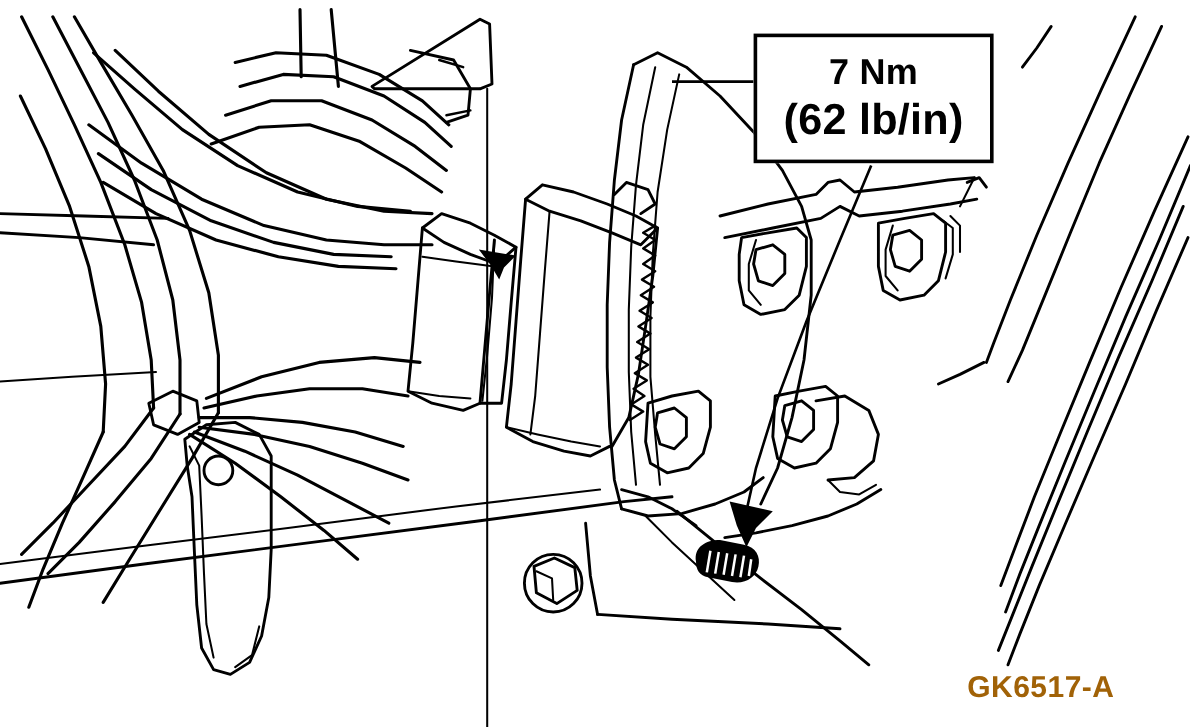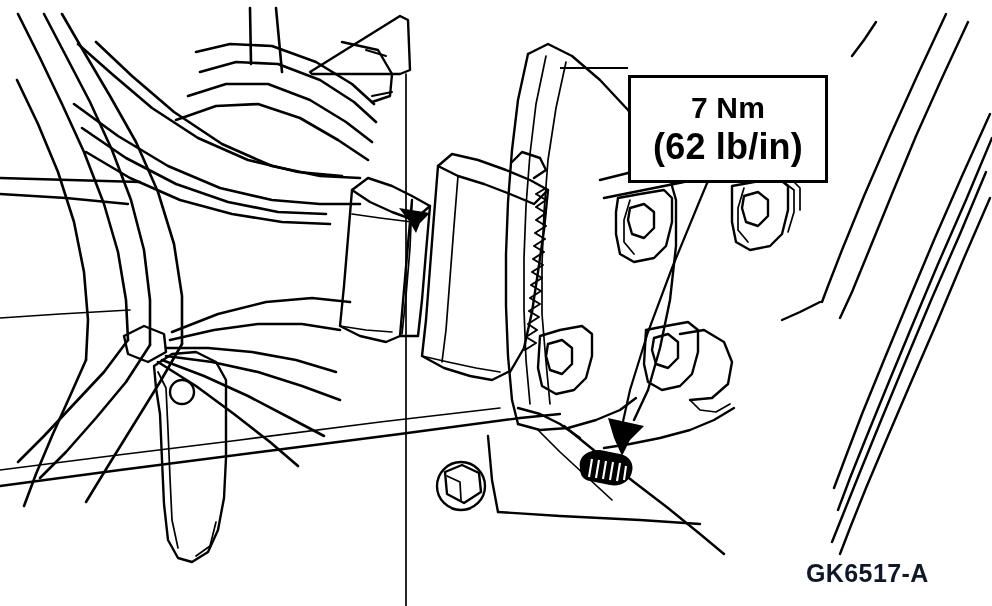--- a/index.html
+++ b/index.html
@@ -78,21 +78,20 @@
     width: 200px;
     height: 108px;
     box-sizing: border-box;
     border: 3px solid #000000;
     background: #ffffff;
     display: flex;
     flex-direction: column;
     align-items: center;
     justify-content: center;
     line-height: 1.12;
-    margin-top: 47px;
   }
   #torque-callout .cl-line {
     font-family: "Liberation Sans", sans-serif;
     font-weight: bold;
     font-size: 30px;
     color: #000000;
     letter-spacing: 0.2px;
     white-space: nowrap;
   }
   #torque-callout .cl-line.secondary {
@@ -100,21 +99,21 @@
     margin-top: 3px;
   }
   
   #figure-id {
     position: absolute;
     left: 806px;
     top: 559px;
     font-family: "Liberation Sans", sans-serif;
     font-weight: bold;
     font-size: 25px;
-    color: #0f172a;
+    color: #a16207;
     white-space: nowrap;
     letter-spacing: 0.4px;
   }
 </style>
 </head>
 <body>
 
 <div id="figure-root">
 
   <svg id="figure-svg" viewBox="0 0 992 606" xmlns="http://www.w3.org/2000/svg">

